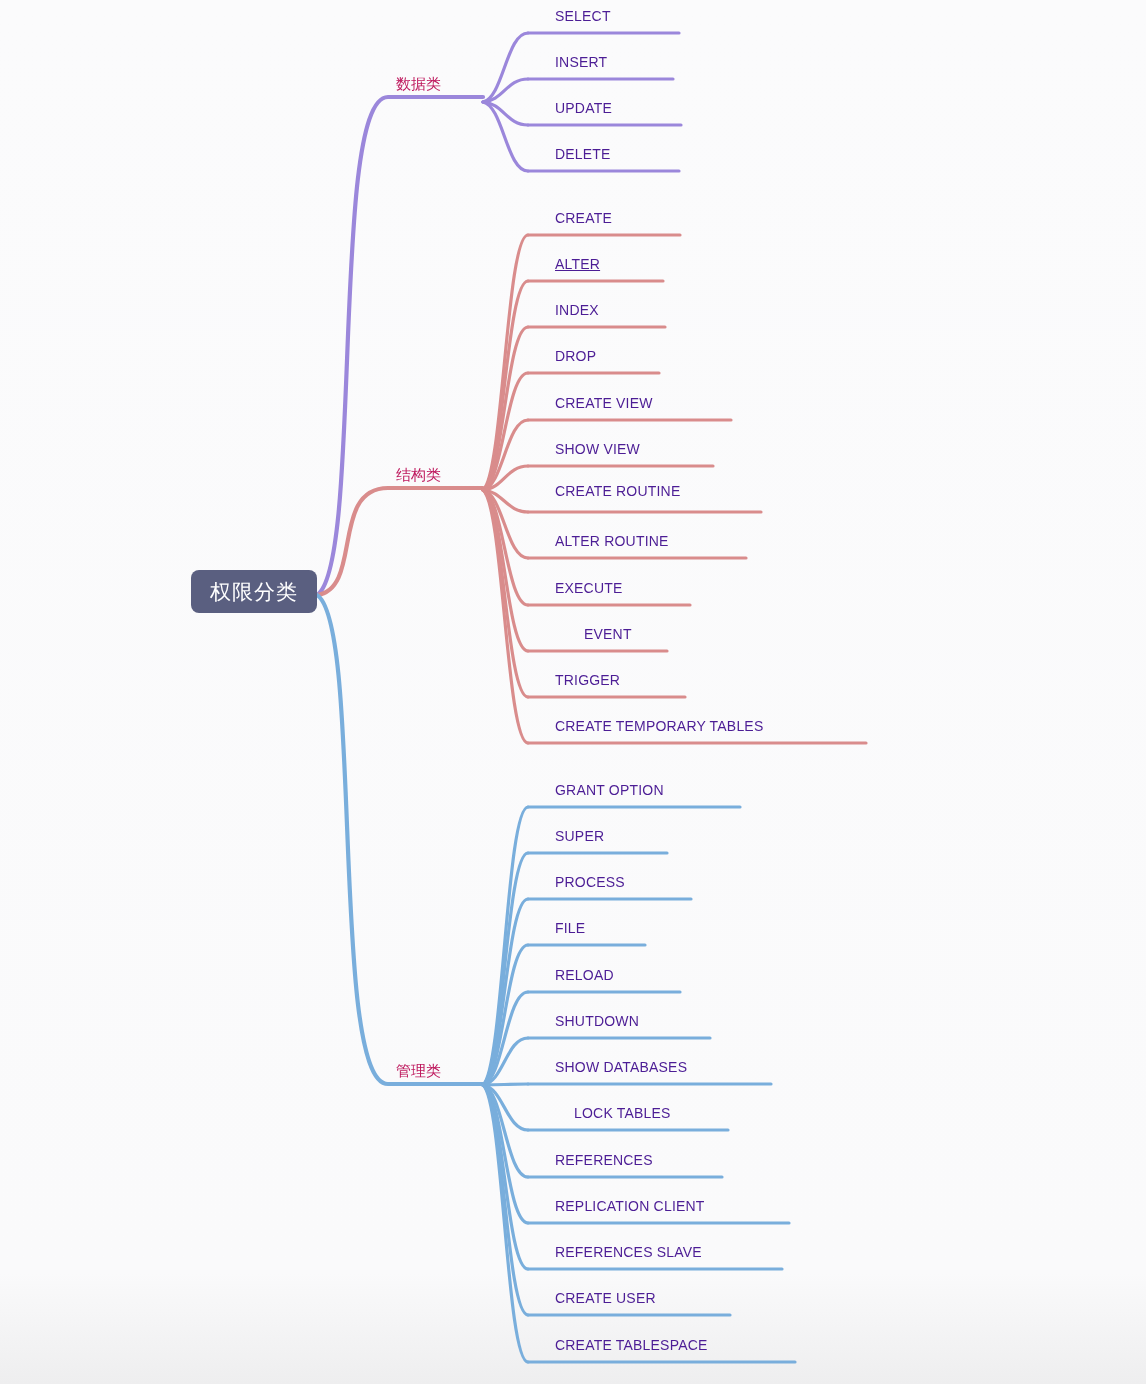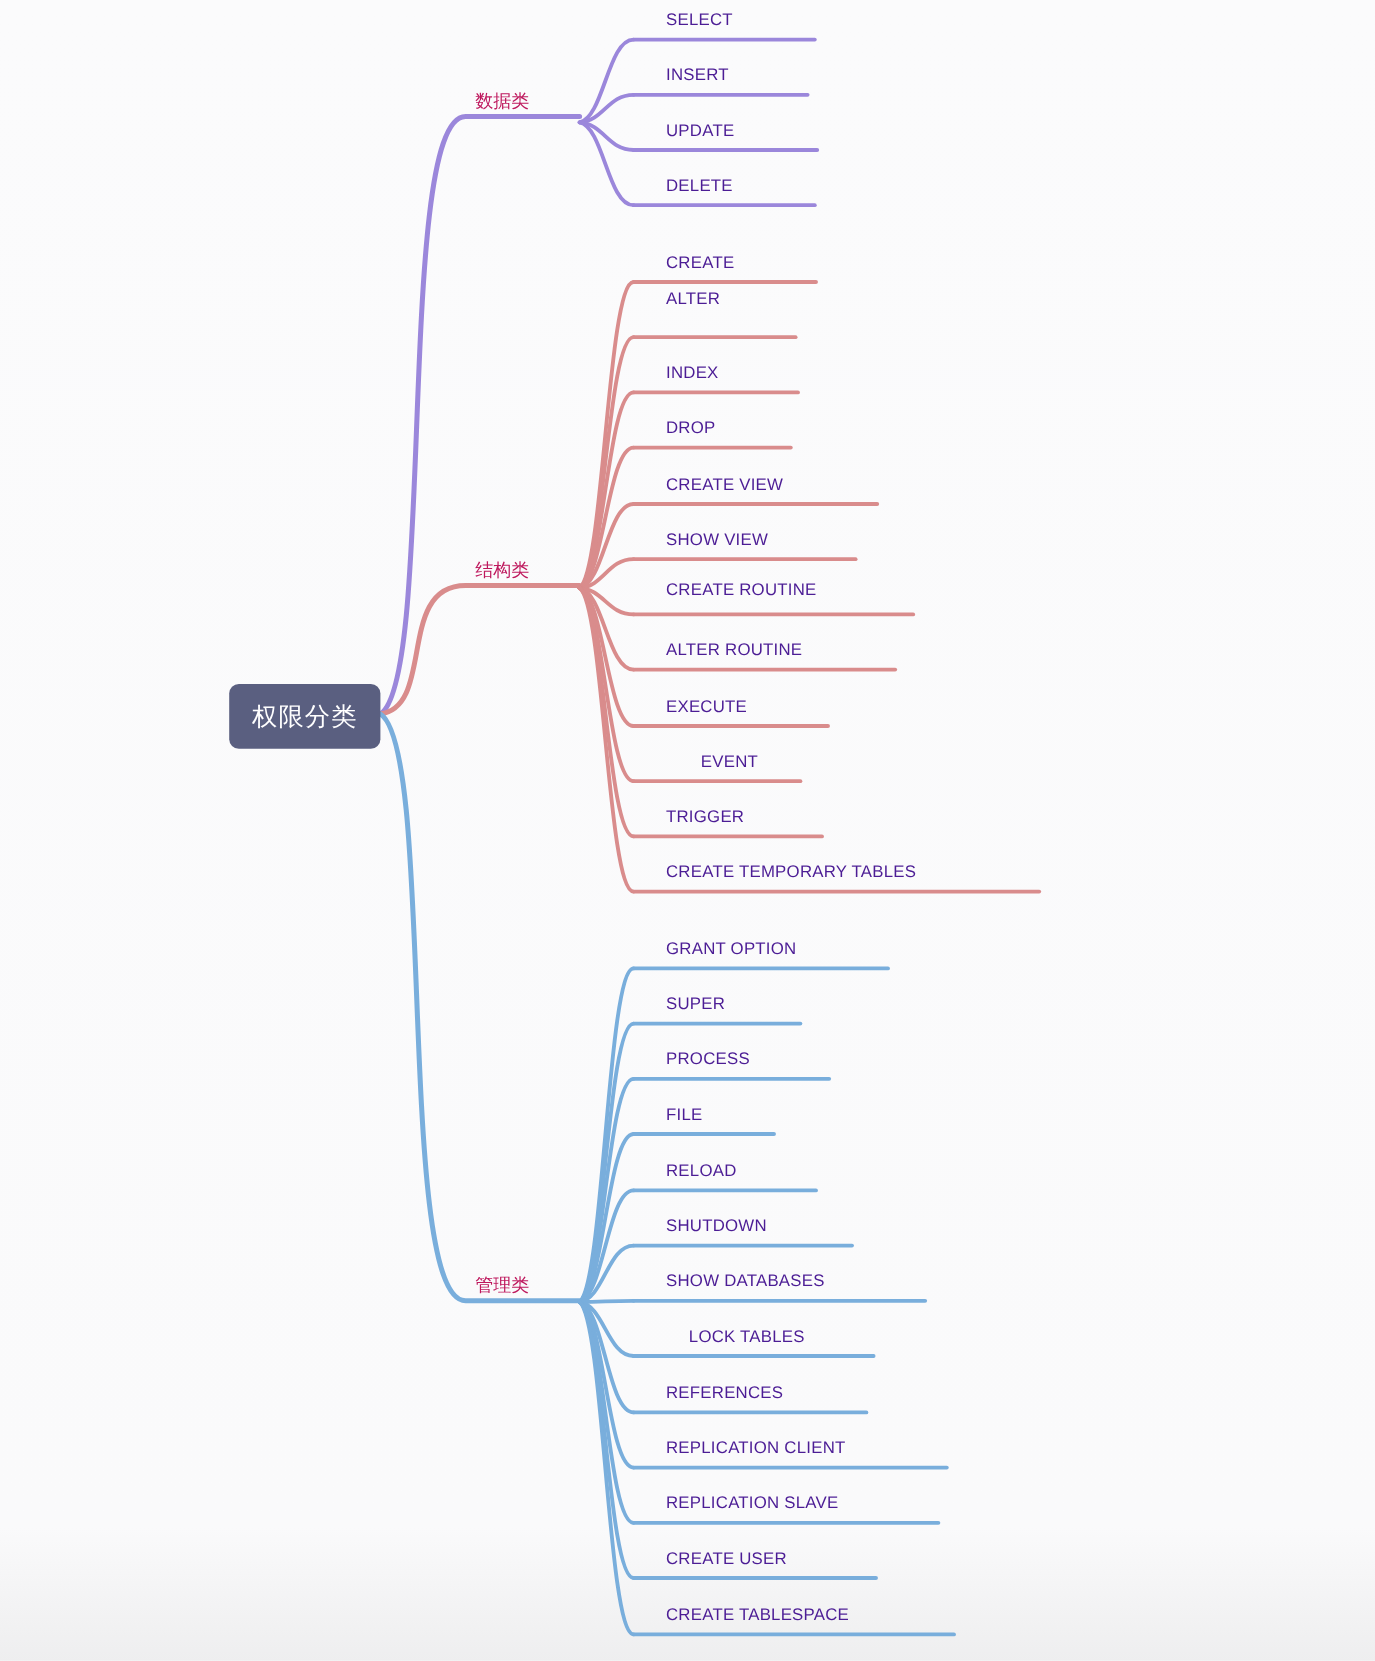--- a/index.html
+++ b/index.html
@@ -23,21 +23,21 @@
     left: 0;
     top: 0;
     width: 1146px;
     height: 1384px;
   }
   .root-node {
     position: absolute;
     left: 191px;
     top: 570px;
     width: 126px;
-    height: 54px;
+    height: 43px;
     background: #5a5f80;
     border-radius: 8px;
     display: flex;
     align-items: center;
     justify-content: center;
     color: #ffffff;
     font-size: 21px;
     letter-spacing: 1px;
     box-sizing: border-box;
     z-index: 3;
@@ -136,39 +136,39 @@
       <div class="branch-label" style="left: 396px; top: 75px;">数据类</div>
       <div class="branch-label" style="left: 396px; top: 466px;">结构类</div>
       <div class="branch-label" style="left: 396px; top: 1062px;">管理类</div>
     </div>
   <div id="leaf-labels">
       <div class="leaf-label" style="top: 8px;">SELECT</div>
       <div class="leaf-label" style="top: 54px;">INSERT</div>
       <div class="leaf-label" style="top: 100px;">UPDATE</div>
       <div class="leaf-label" style="top: 146px;">DELETE</div>
       <div class="leaf-label" style="top: 210px;">CREATE</div>
-      <div class="leaf-label" style="top: 240px;">ALTER</div>
+      <div class="leaf-label" style="top: 256px; text-decoration: underline;">ALTER</div>
       <div class="leaf-label" style="top: 302px;">INDEX</div>
       <div class="leaf-label" style="top: 348px;">DROP</div>
       <div class="leaf-label" style="top: 395px;">CREATE VIEW</div>
       <div class="leaf-label" style="top: 441px;">SHOW VIEW</div>
       <div class="leaf-label" style="top: 483px;">CREATE ROUTINE</div>
       <div class="leaf-label" style="top: 533px;">ALTER ROUTINE</div>
       <div class="leaf-label" style="top: 580px;">EXECUTE</div>
       <div class="leaf-label" style="top: 626px; margin-left: 29px;">EVENT</div>
       <div class="leaf-label" style="top: 672px;">TRIGGER</div>
       <div class="leaf-label" style="top: 718px;">CREATE TEMPORARY TABLES</div>
       <div class="leaf-label" style="top: 782px;">GRANT OPTION</div>
       <div class="leaf-label" style="top: 828px;">SUPER</div>
       <div class="leaf-label" style="top: 874px;">PROCESS</div>
       <div class="leaf-label" style="top: 920px;">FILE</div>
       <div class="leaf-label" style="top: 967px;">RELOAD</div>
       <div class="leaf-label" style="top: 1013px;">SHUTDOWN</div>
       <div class="leaf-label" style="top: 1059px;">SHOW DATABASES</div>
       <div class="leaf-label" style="top: 1105px; margin-left: 19px;">LOCK TABLES</div>
       <div class="leaf-label" style="top: 1152px;">REFERENCES</div>
       <div class="leaf-label" style="top: 1198px;">REPLICATION CLIENT</div>
-      <div class="leaf-label" style="top: 1244px;">REPLICATION SLAVE</div>
+      <div class="leaf-label" style="top: 1244px;">REFERENCES SLAVE</div>
       <div class="leaf-label" style="top: 1290px;">CREATE USER</div>
       <div class="leaf-label" style="top: 1337px;">CREATE TABLESPACE</div>
     </div>
 
 </div>
 
 </body></html>

